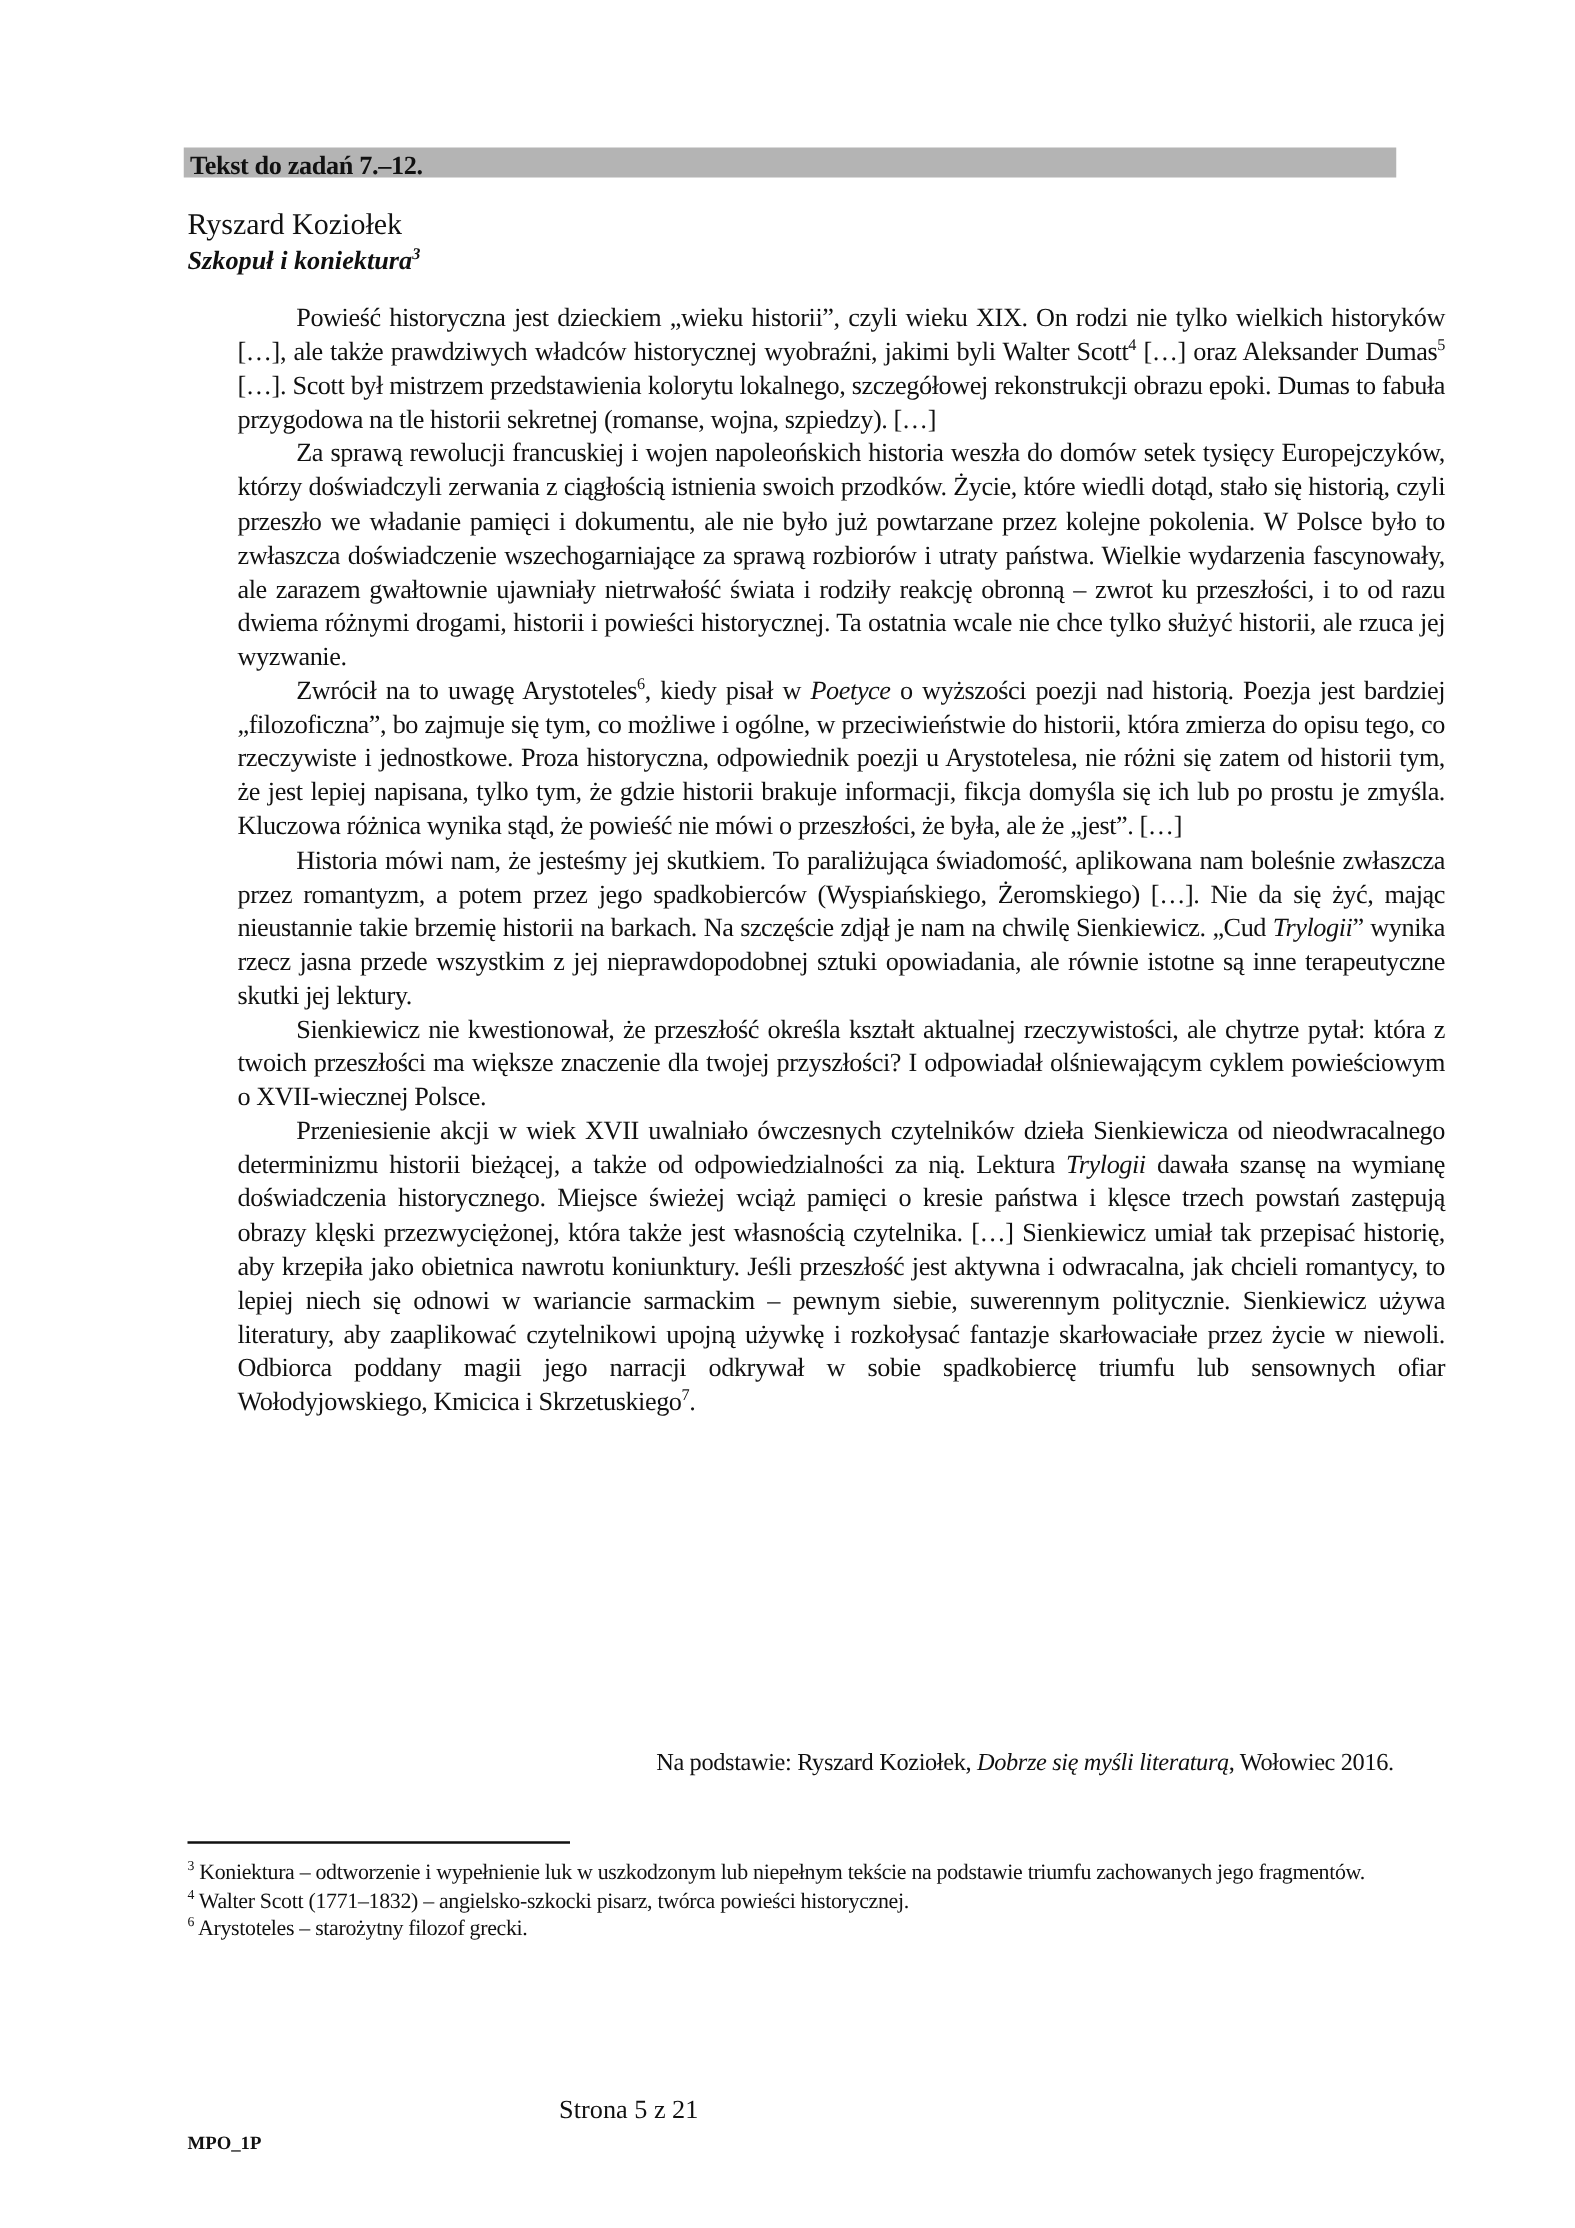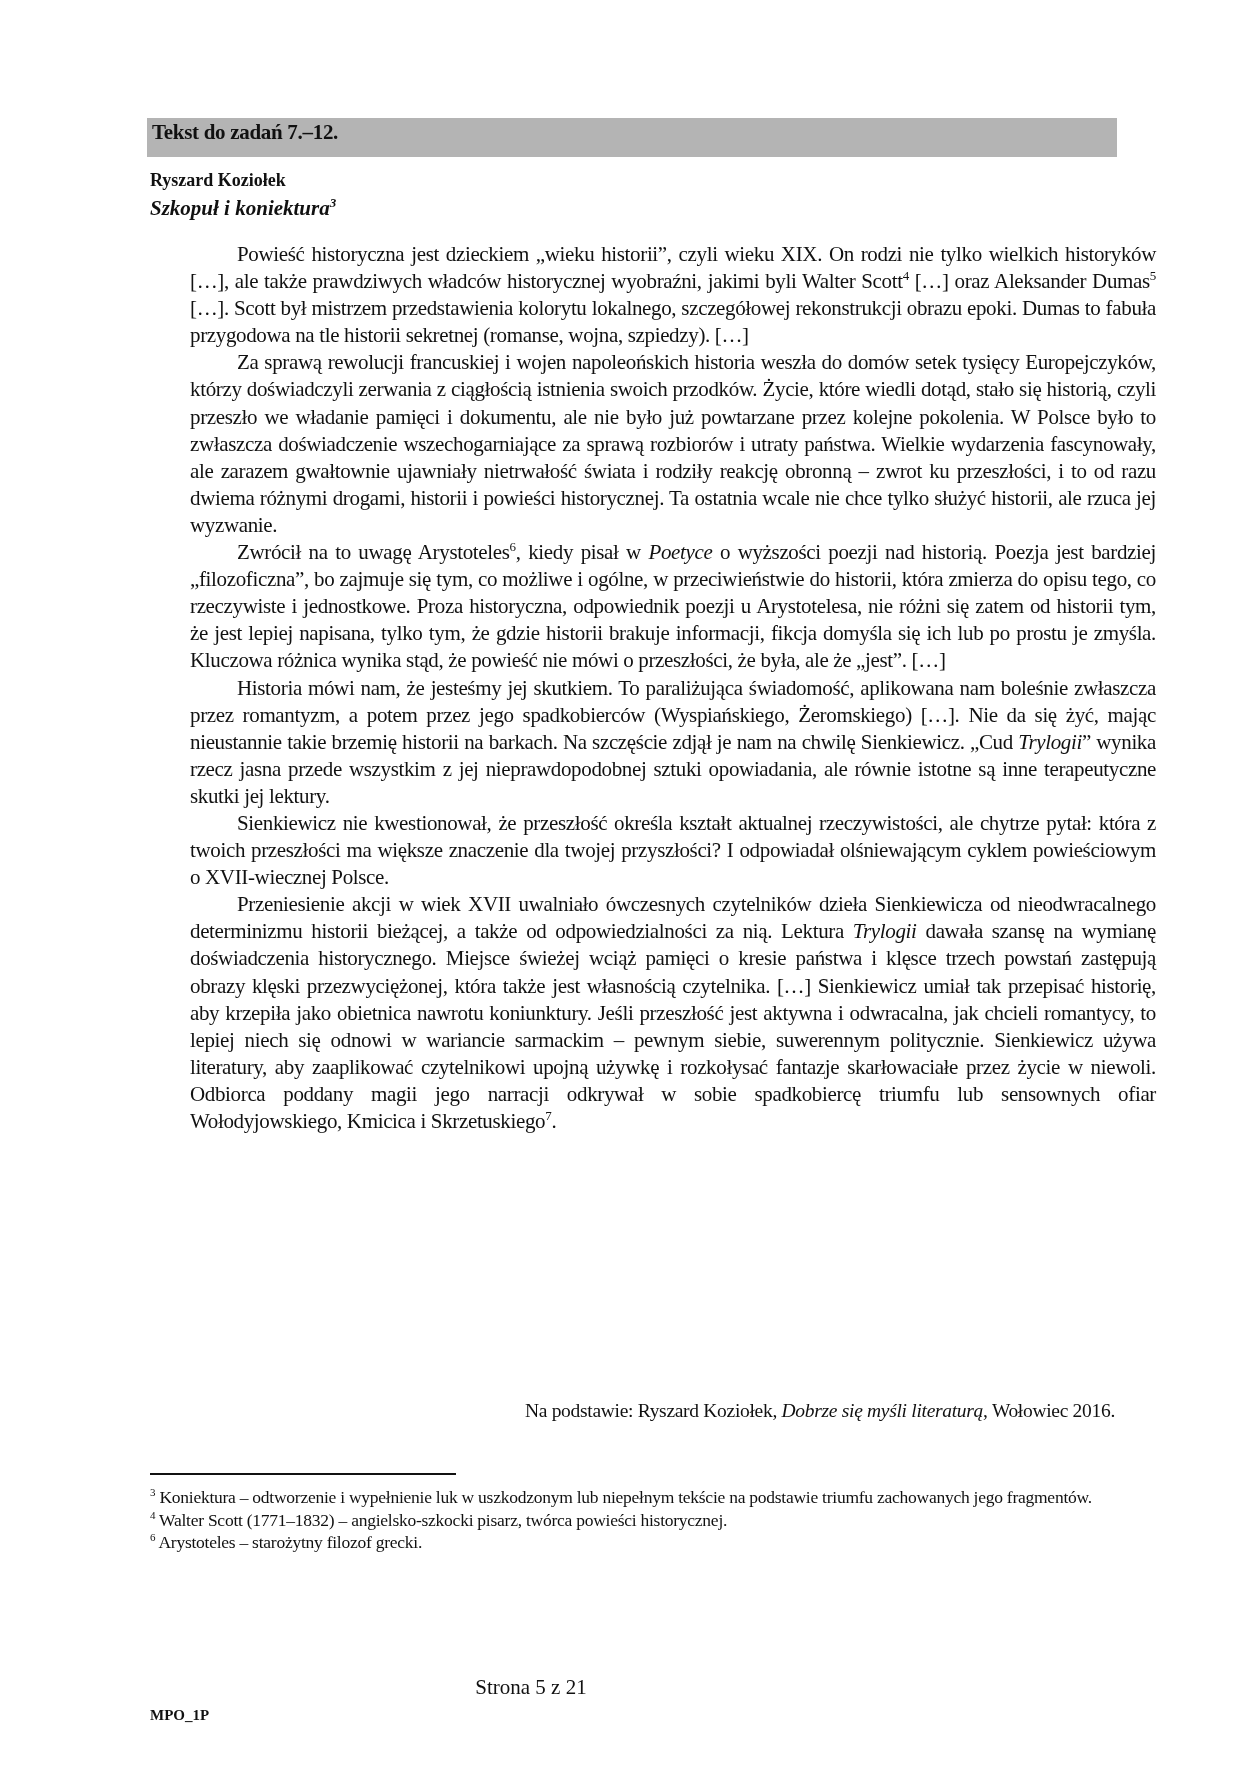--- a/index.html
+++ b/index.html
@@ -1,37 +1,37 @@
 <!DOCTYPE html>
 <html><head>
 <meta charset="utf-8">
 <style>
   html, body { margin: 0; padding: 0; background: #ffffff; }
   body { width: 1260px; height: 1782px; position: relative; overflow: hidden;
          font-family: "Liberation Serif", serif; color: #111; }
-  .header-bar { position: absolute; left: 147px; top: 118px; width: 970px; height: 39px;
+  .header-bar { position: absolute; left: 147px; top: 118px; width: 970px; height: 24px;
                 background: #b4b4b4; }
   .header-bar span { display: block; font-weight: bold; font-size: 21px; line-height: 29px;
                      padding-left: 5px; letter-spacing: -0.3px; }
-  .author { position: absolute; left: 150px; top: 167px; font-size: 18px; line-height: 27px; font-weight: bold; }
+  .author { position: absolute; left: 150px; top: 167px; font-size: 24px; line-height: 27px; }
   .title { position: absolute; left: 150px; top: 195px; font-size: 21px; line-height: 27px;
            font-weight: bold; font-style: italic; }
   sup { font-size: 13px; vertical-align: super; line-height: 0; }
   .body-text { position: absolute; left: 150px; top: 241px; width: 966px;
                font-size: 21px; line-height: 27.1px; text-align: justify; letter-spacing: -0.35px; margin-left: 40px; }
   .body-text p { margin: 0; text-indent: 47px; }
   .source { position: absolute; right: 145px; top: 1398px; font-size: 19.5px; line-height: 26px;
             letter-spacing: -0.3px; }
   .rule { position: absolute; left: 150px; top: 1473px; width: 306px; height: 2px; background: #111; }
   .footnotes { position: absolute; left: 150px; top: 1486px; width: 966px; font-size: 17.5px;
                line-height: 22.5px; text-align: justify; letter-spacing: -0.25px; }
   .footnotes p { margin: 0; }
   .footnotes sup { font-size: 11px; }
   .page-num { position: absolute; left: 0; width: 1006px; top: 1675px; text-align: center;
-              font-size: 21px; padding-left: 28px; }
+              font-size: 21px; }
   .code { position: absolute; left: 150px; top: 1707px; font-size: 15px; font-weight: bold; }
 </style>
 </head>
 <body>
 
 <div class="header-bar">
   <span>Tekst do zadań 7.–12.</span>
 </div>
 
 <div class="author">Ryszard Koziołek</div>

